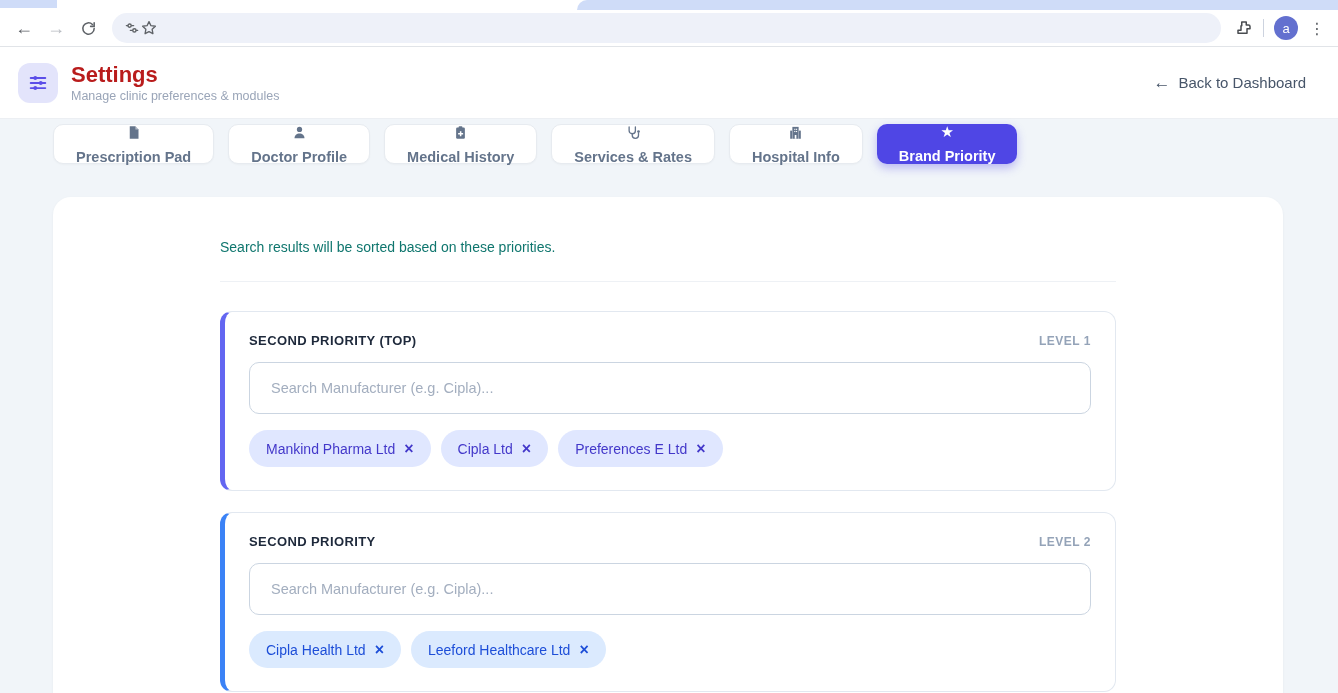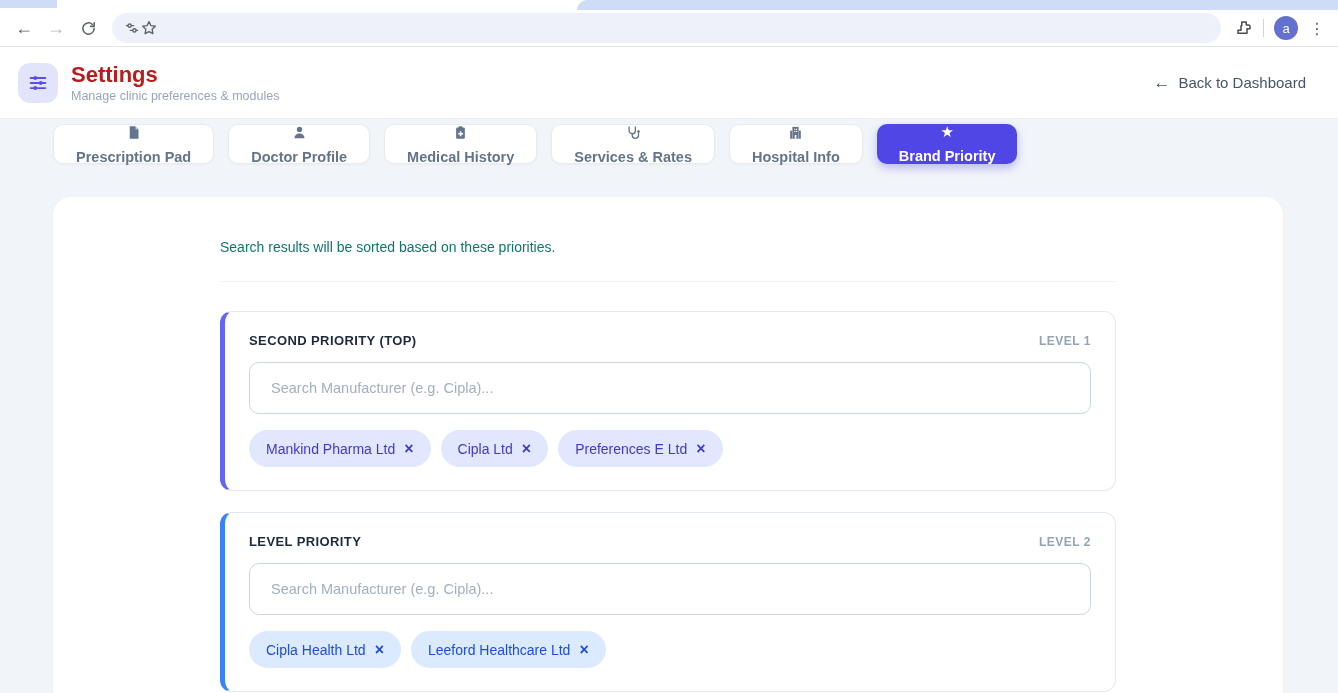--- a/index.html
+++ b/index.html
@@ -191,21 +191,21 @@
         </span>
         <span class="chip">
           <span>Preferences E Ltd</span>
           <span class="chip-x">×</span>
         </span>
       </div>
     </div>
 
     <div class="prio-card" style="margin-top: 21px; border-left-color: rgb(59, 130, 246);">
       <div class="prio-head">
-        <span class="prio-title">LEVEL PRIORITY</span>
+        <span class="prio-title">SECOND PRIORITY</span>
         <span class="prio-level">LEVEL 2</span>
       </div>
       <input class="prio-search" type="text" placeholder="Search Manufacturer (e.g. Cipla)..." style="">
       <div class="chips" style="--chip-bg: #dbeafe; --chip-text: #1d4ed8;">
         <span class="chip">
           <span>Cipla Health Ltd</span>
           <span class="chip-x">×</span>
         </span>
         <span class="chip">
           <span>Leeford Healthcare Ltd</span>

